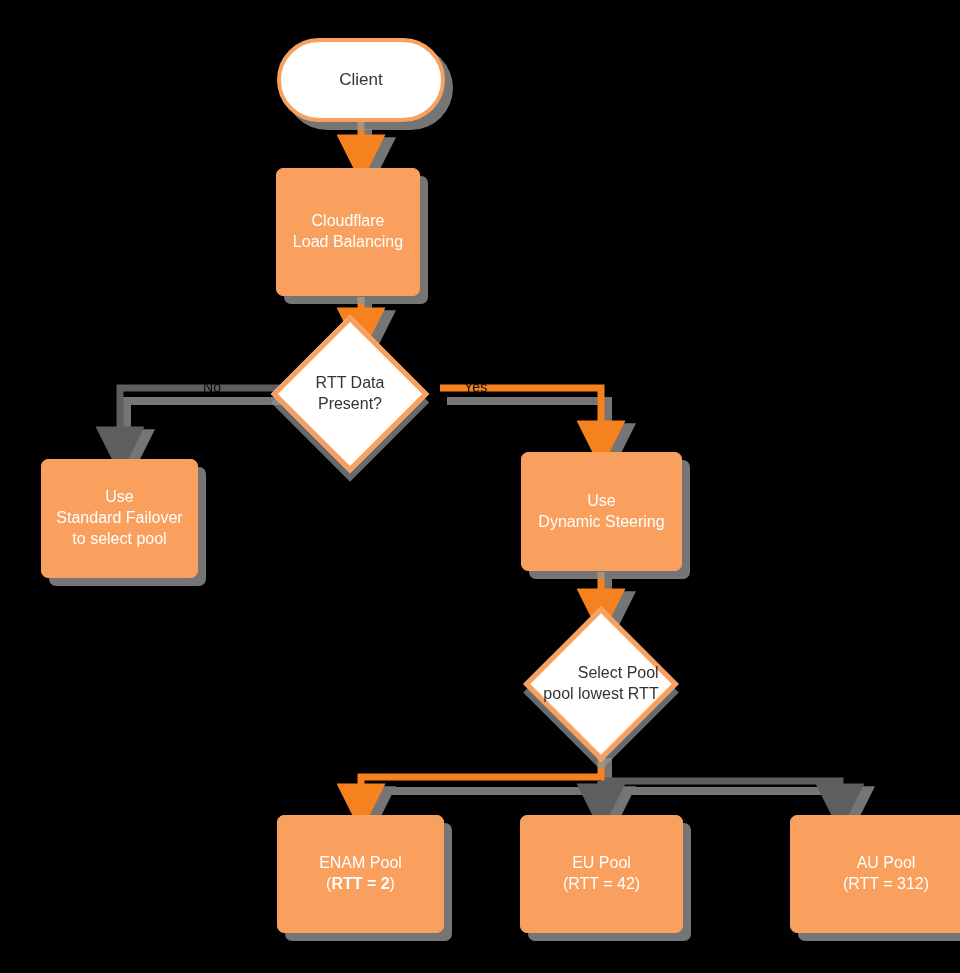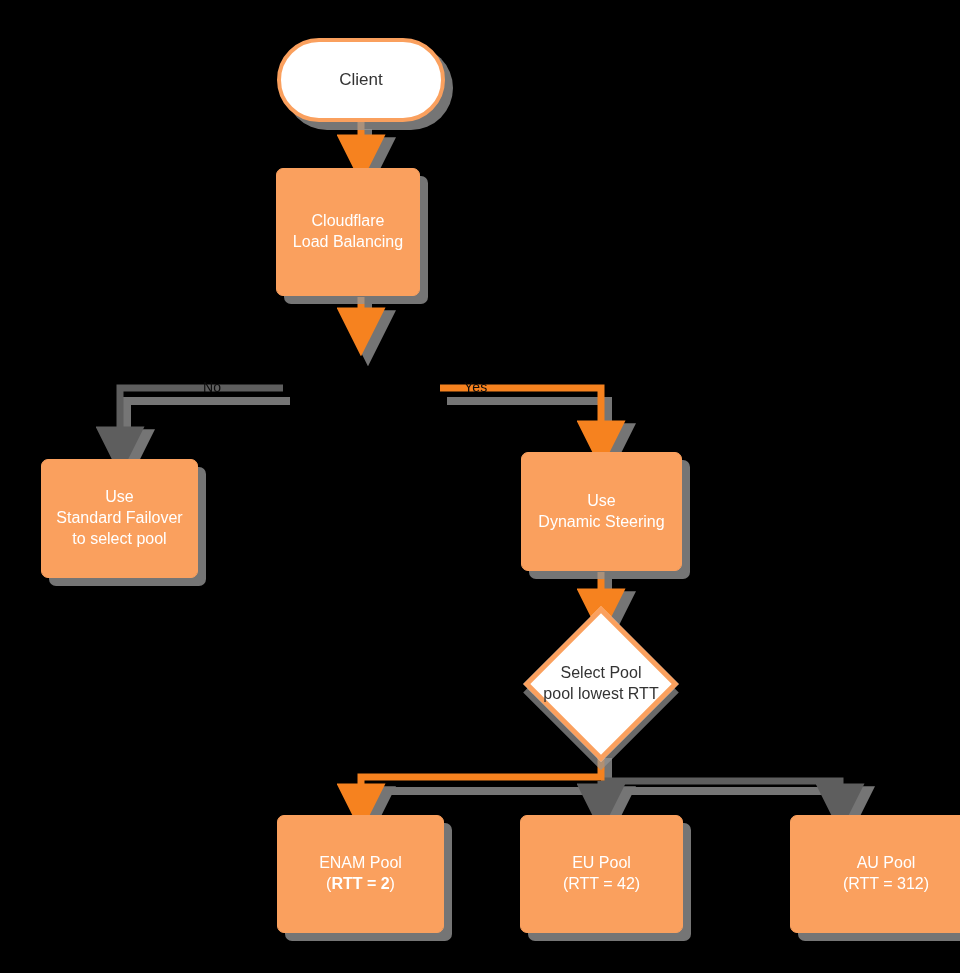--- a/index.html
+++ b/index.html
@@ -134,33 +134,40 @@
 
   <div class="node terminal" style="left:277px; top:38px; width:168px; height:84px;">
     <span class="lbl">Client</span>
   </div>
 
   <div class="node process" style="left:276px; top:168px; width:144px; height:128px;">
     <span class="lbl">Cloudflare
 Load Balancing</span>
   </div>
 
+  <div class="node decision" style="left:294px; top:338px; width:112px; height:112px;">
+    <span class="dia-shape"></span>
+    <span class="dia-label">
+      <span>RTT Data</span><br>
+      <span>Present?</span>
+    </span>
+  </div>
 
   <div class="node process" style="left:41px; top:459px; width:157px; height:119px;">
     <span class="lbl">Use
 Standard Failover
 to select pool</span>
   </div>
 
   <div class="node process" style="left:521px; top:452px; width:161px; height:119px;">
     <span class="lbl">Use
 Dynamic Steering</span>
   </div>
 
-  <div class="node decision" style="left:546px; top:629px; width:110px; height:110px;">
+  <div class="node decision" style="left:546px; top:629px; width:110px; height:110px;text-align:right;">
     <span class="dia-shape"></span>
     <span class="dia-label">
       <span>Select Pool</span><br>
       <span>pool lowest RTT</span>
     </span>
   </div>
 
   <div class="node process" style="left:277px; top:815px; width:167px; height:118px;">
     <span>
       <span>ENAM Pool</span><br>

